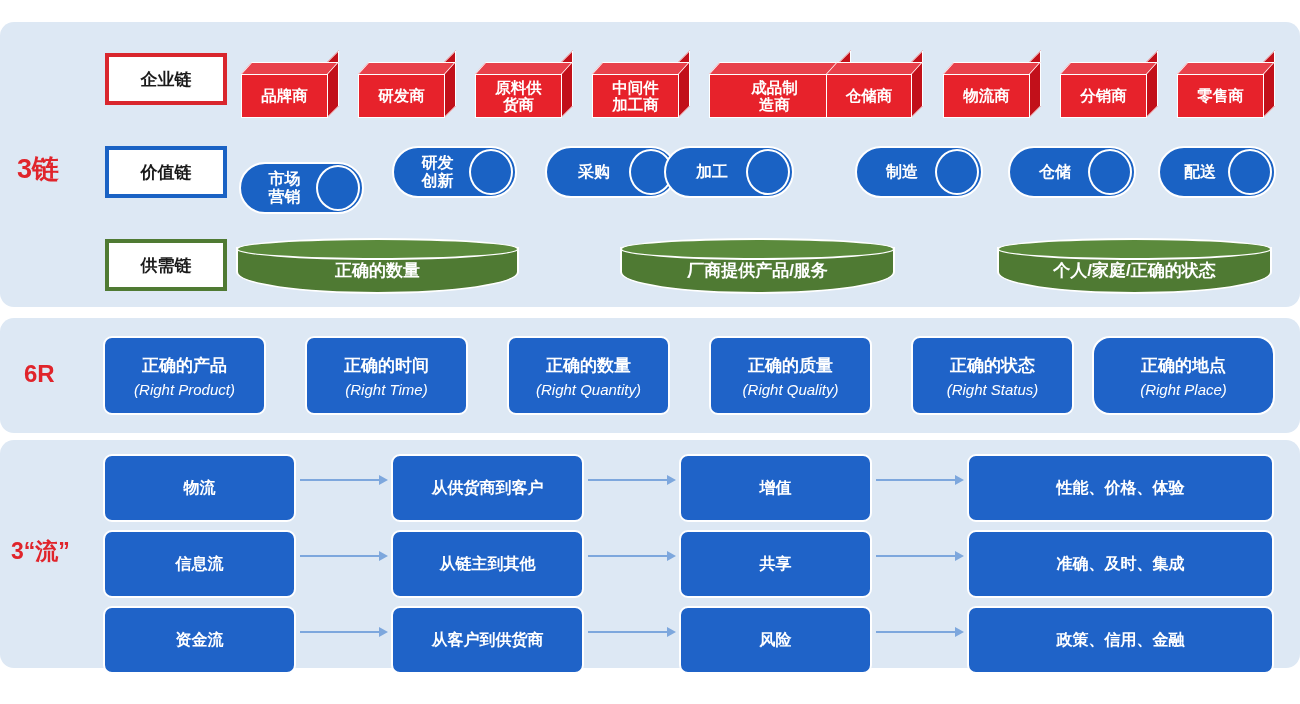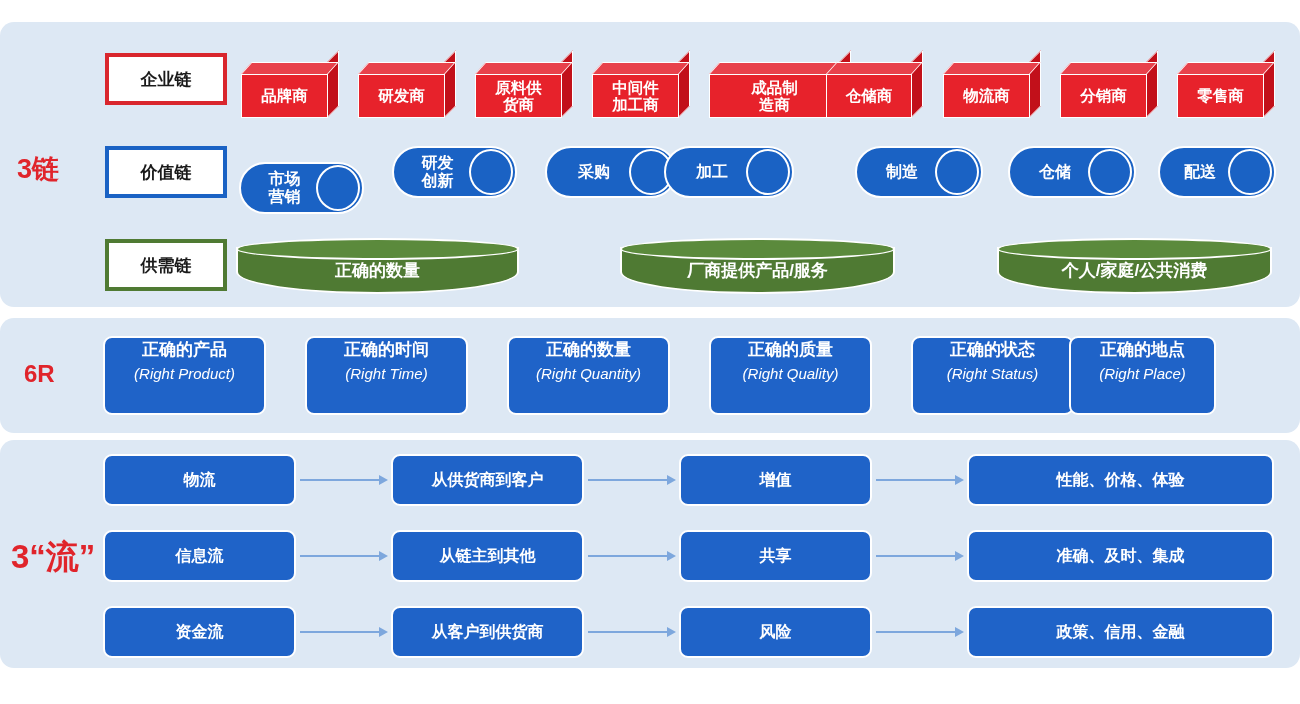--- a/index.html
+++ b/index.html
@@ -27,21 +27,21 @@
     position:absolute;
     color:#e0242b;
     font-weight:bold;
     font-size:27px;
     letter-spacing:0px;
     white-space:nowrap;
     line-height:1;
   }
   #label-3chain{left:17px;top:156px;}
   #label-6r{left:24px;top:362px;font-size:24px;}
-  #label-3flow{left:11px;top:540px;font-size:33px;}
+  #label-3flow{left:11px;top:540px;font-size:23px;}
 
   
   .chain-box{
     position:absolute;
     width:122px;height:52px;
     background:#ffffff;
     box-sizing:border-box;
     display:flex;align-items:center;justify-content:center;
     color:#1a1a1a;
     font-size:17px;font-weight:bold;
@@ -164,31 +164,31 @@
 
   
   .r-box{
     position:absolute;
     top:336px;height:79px;
     background:#1f63c8;
     border:2px solid #ffffff;
     box-sizing:border-box;
     border-radius:9px;
     display:flex;flex-direction:column;
-    align-items:center;
+    align-items:center;justify-content:center;
     color:#ffffff;
     gap:4px;
   }
   .r-box .cn{font-size:17px;font-weight:bold;}
   .r-box .en{font-size:15px;font-weight:normal;font-style:italic;}
 
   
   .f-box{
     position:absolute;
-    height:52px;
+    height:68px;
     background:#1f63c8;
     border:2px solid #ffffff;
     box-sizing:border-box;
     border-radius:9px;
     display:flex;align-items:center;justify-content:center;
     color:#ffffff;font-weight:bold;font-size:16px;
   }
   .arrow{
     position:absolute;
     height:10px;
@@ -328,21 +328,21 @@
     <div class="label">正确的数量</div>
   </div>
   <div class="cyl-v" style="left:620px;width:275px;">
     <div class="body"></div>
     <div class="lid"></div>
     <div class="label">厂商提供产品/服务</div>
   </div>
   <div class="cyl-v" style="left:997px;width:275px;">
     <div class="body"></div>
     <div class="lid"></div>
-    <div class="label">个人/家庭/公共消费</div>
+    <div class="label">个人/家庭/正确的状态</div>
   </div>
 
   <div class="panel" id="panel-6r"></div>
   <div class="section-label" id="label-6r">6R</div>
 
   <div class="r-box" style="left:103px;width:163px;">
     <span class="cn">正确的产品</span>
     <span class="en">(Right Product)</span>
   </div>
   <div class="r-box" style="left:305px;width:163px;">
@@ -354,21 +354,21 @@
     <span class="en">(Right Quantity)</span>
   </div>
   <div class="r-box" style="left:709px;width:163px;">
     <span class="cn">正确的质量</span>
     <span class="en">(Right Quality)</span>
   </div>
   <div class="r-box" style="left:911px;width:163px;">
     <span class="cn">正确的状态</span>
     <span class="en">(Right Status)</span>
   </div>
-  <div class="r-box" style="left:1069px;width:147px;">
+  <div class="r-box" style="left:1092px;width:183px;border-radius:18px;">
     <span class="cn">正确的地点</span>
     <span class="en">(Right Place)</span>
   </div>
 
   <div class="panel" id="panel-flows"></div>
   <div class="section-label" id="label-3flow">3“流”</div>
 
   <div class="f-box" style="left:103px;top:454px;width:193px;">物流</div>
   <div class="arrow" style="left:300px;top:475px;width:88px;">
     <div class="shaft" style="width:79px;"></div>

